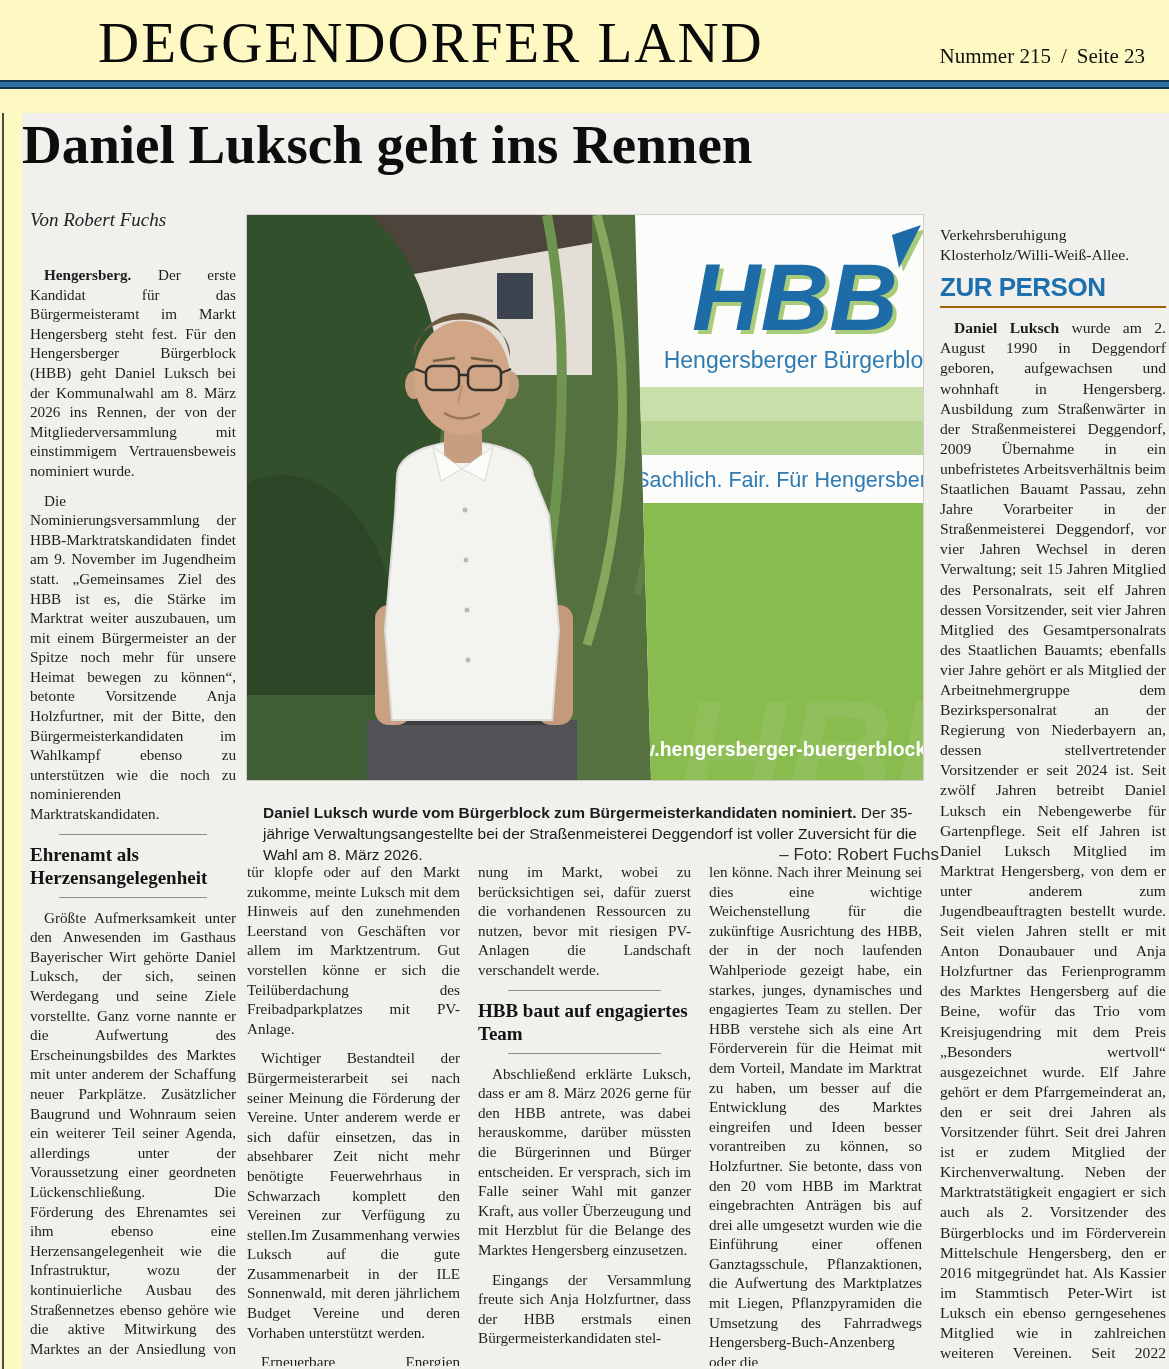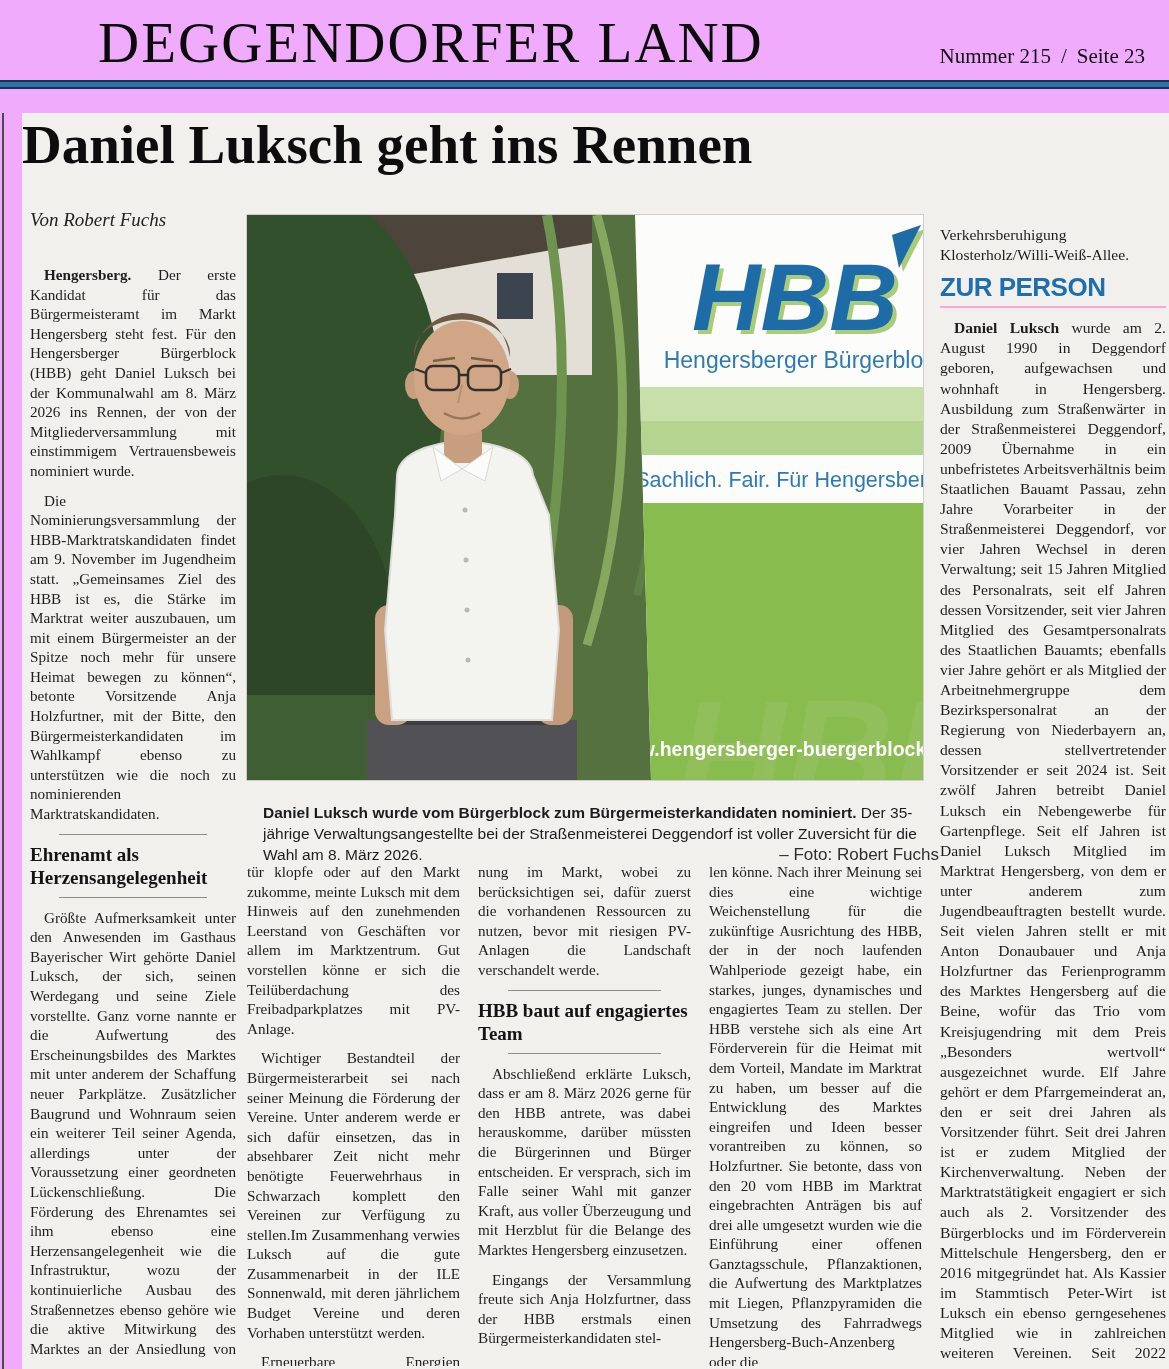--- a/index.html
+++ b/index.html
@@ -1,16 +1,16 @@
 <!DOCTYPE html>
 <html lang="de"><head>
 <meta charset="utf-8">
 <style>
   html,body{margin:0;padding:0;background:#ffffff;}
-  .page{position:relative;width:1169px;height:1369px;background:#f0abfc;overflow:hidden;
+  .page{position:relative;width:1169px;height:1369px;background:#fef9c3;overflow:hidden;
         font-family:"Liberation Serif",serif;color:#1d1d1d;}
   
   .masthead-title{position:absolute;left:98px;top:10px;margin:0;font-size:57px;font-weight:normal;
         letter-spacing:2px;color:#0b0b0b;font-family:"Liberation Serif",serif;}
   .issue-info{position:absolute;right:24px;top:44px;font-size:21px;color:#111;}
   .issue-info span{margin-left:10px;}
   .masthead-rule{position:absolute;left:0;top:80px;width:1169px;height:5px;background:#2d72a6;
         border-top:2px solid #15344e;border-bottom:2px solid #15344e;}
   
   .article-bg{position:absolute;left:22px;top:113px;width:1147px;height:1256px;background:#f1f0ed;}
@@ -28,21 +28,21 @@
   .col1{left:30px;top:255px;width:206px;height:1105px;}
   .col2{left:247px;top:852px;width:213px;height:514px;}
   .col3{left:478px;top:852px;width:213px;height:514px;}
   .col4{left:709px;top:852px;width:213px;height:514px;}
   .col5{left:940px;top:215px;width:226px;height:1150px;font-size:15.6px;line-height:20.1px;}
   .crosshead{margin:10px 0 8px 0;text-indent:0;}
   .crosshead .xrule{height:1px;background:#8c8c8c;width:72%;margin:0 auto;}
   .crosshead h3{margin:8px 0;font-size:19px;line-height:23px;font-weight:bold;text-align:left;
         color:#141414;}
   .zp-header{margin:12px 0 8px 0;font-family:"Liberation Sans",sans-serif;font-weight:bold;
-        font-size:26px;color:#1e6fad;letter-spacing:-0.5px;border-bottom:2px solid #f9a8d4;
+        font-size:26px;color:#1e6fad;letter-spacing:-0.5px;border-bottom:2px solid #a16207;
         padding-bottom:9px;}
   
   .photo{position:absolute;left:247px;top:215px;width:676px;height:565px;outline:1px solid #cfcecb;}
   .caption{position:absolute;left:247px;top:786px;width:676px;margin:16px;
         font-family:"Liberation Sans",sans-serif;font-size:15.5px;line-height:21px;color:#1c1c1c;
         text-align:left;}
   .capb{font-weight:bold;}
   .credit{float:right;color:#2e2e2e;font-size:17px;}
 </style>
 </head>

